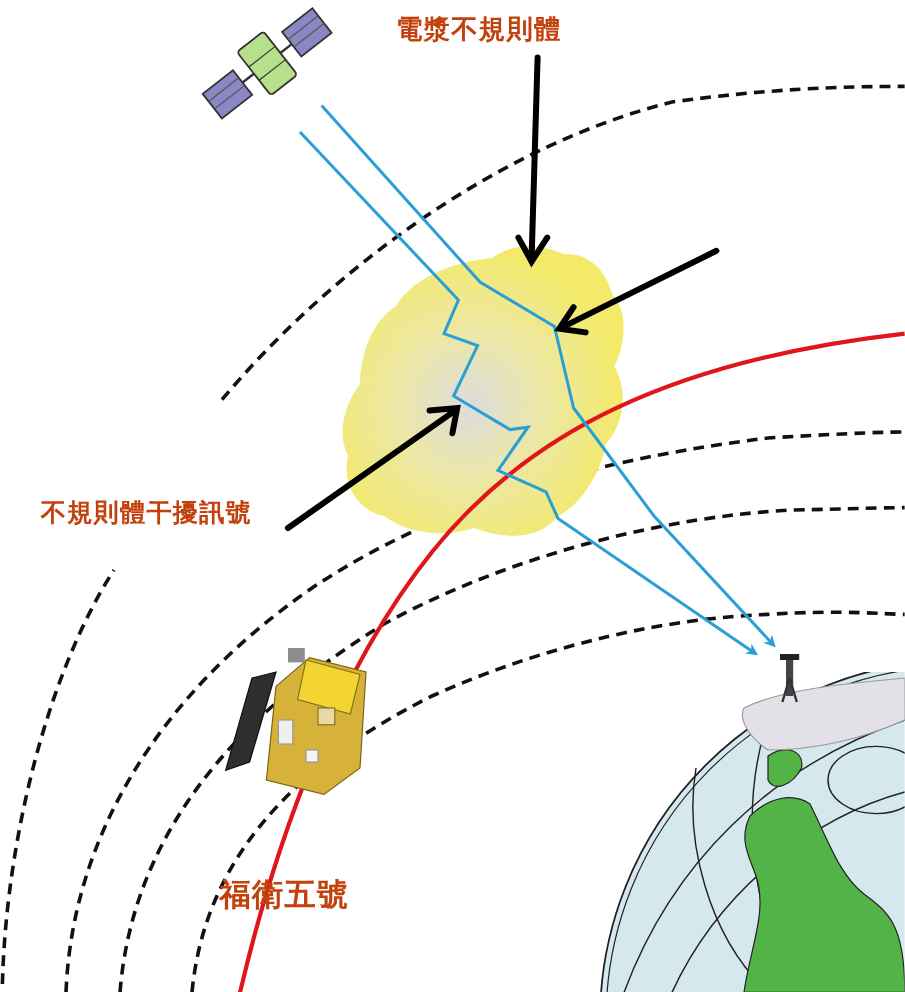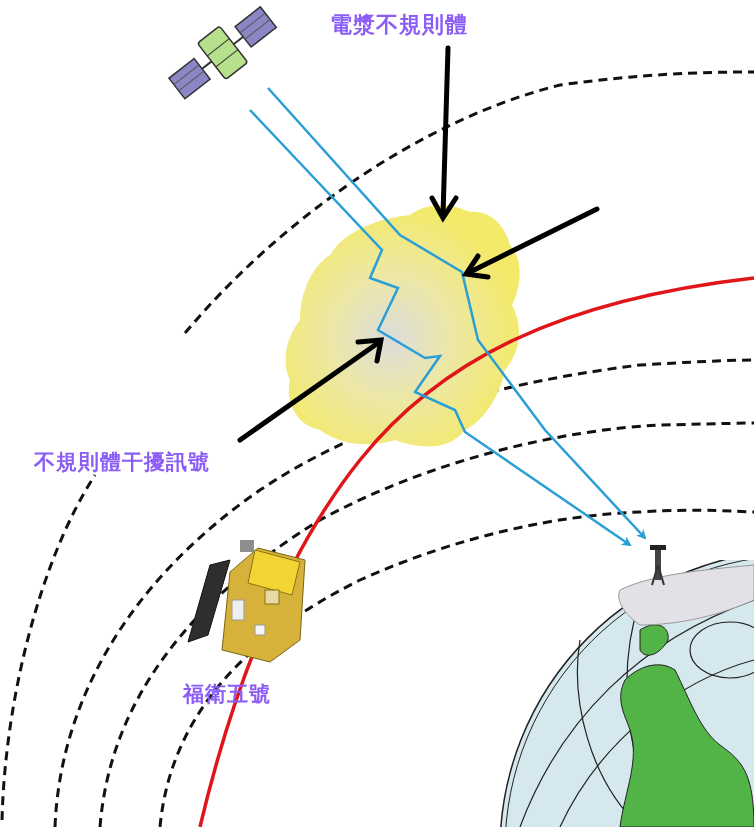--- a/index.html
+++ b/index.html
@@ -1,22 +1,22 @@
 <!DOCTYPE html>
 <html><head>
 <meta charset="utf-8">
 <style>
   html, body { margin:0; padding:0; background:#ffffff; }
   body { width:754px; height:827px; overflow:hidden; position:relative; font-family:"DejaVu Sans", sans-serif; }
   #stage { position:absolute; left:0; top:0; width:754px; height:827px; }
-  .label { position:absolute; font-family:"DejaVu Sans", sans-serif; font-weight:bold; color:#8b5cf6; white-space:nowrap; letter-spacing:1px; }
+  .label { position:absolute; font-family:"DejaVu Sans", sans-serif; font-weight:bold; color:#c2410c; white-space:nowrap; letter-spacing:1px; }
   .lbl-plasma { left:330px; top:10px; font-size:22px; }
   .lbl-normal { left:545px; top:176px; font-size:22px; }
-  .lbl-interfere { left:34px; top:413px; font-size:21px;margin-top:35px; }
-  .lbl-sat { left:183px; top:680px; font-size:21px; }
+  .lbl-interfere { left:34px; top:413px; font-size:21px; }
+  .lbl-sat { left:183px; top:728px; font-size:26px; }
 </style>
 </head>
 <body>
 
 <div id="stage">
 <svg width="754" height="827" viewBox="0 0 754 827" xmlns="http://www.w3.org/2000/svg">
   <defs>
     <radialGradient id="cloudGrad" cx="0.45" cy="0.55" r="0.55">
       <stop offset="0" stop-color="#dcdcdc"></stop>
       <stop offset="0.45" stop-color="#ece7a8"></stop>

